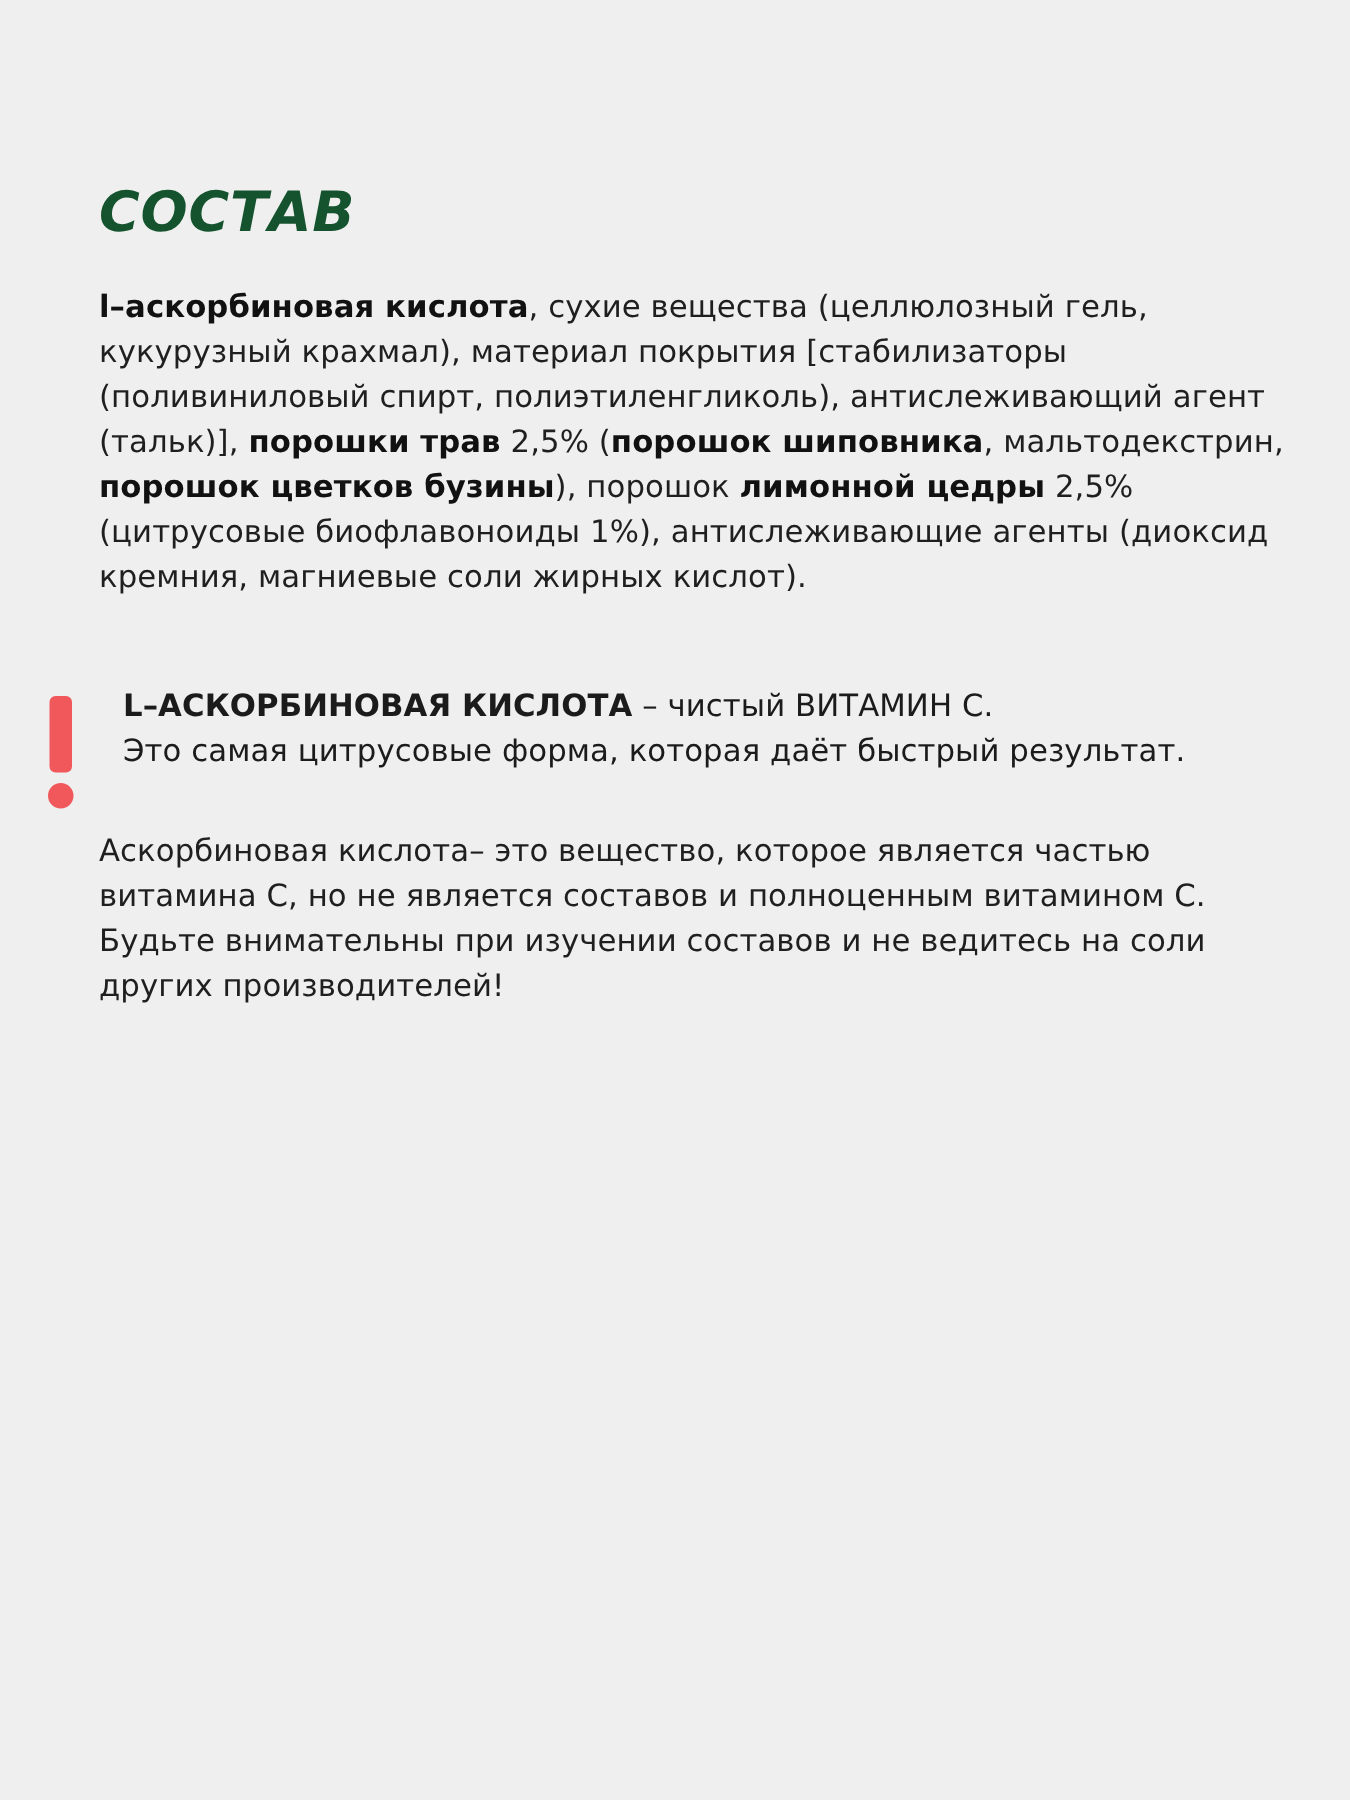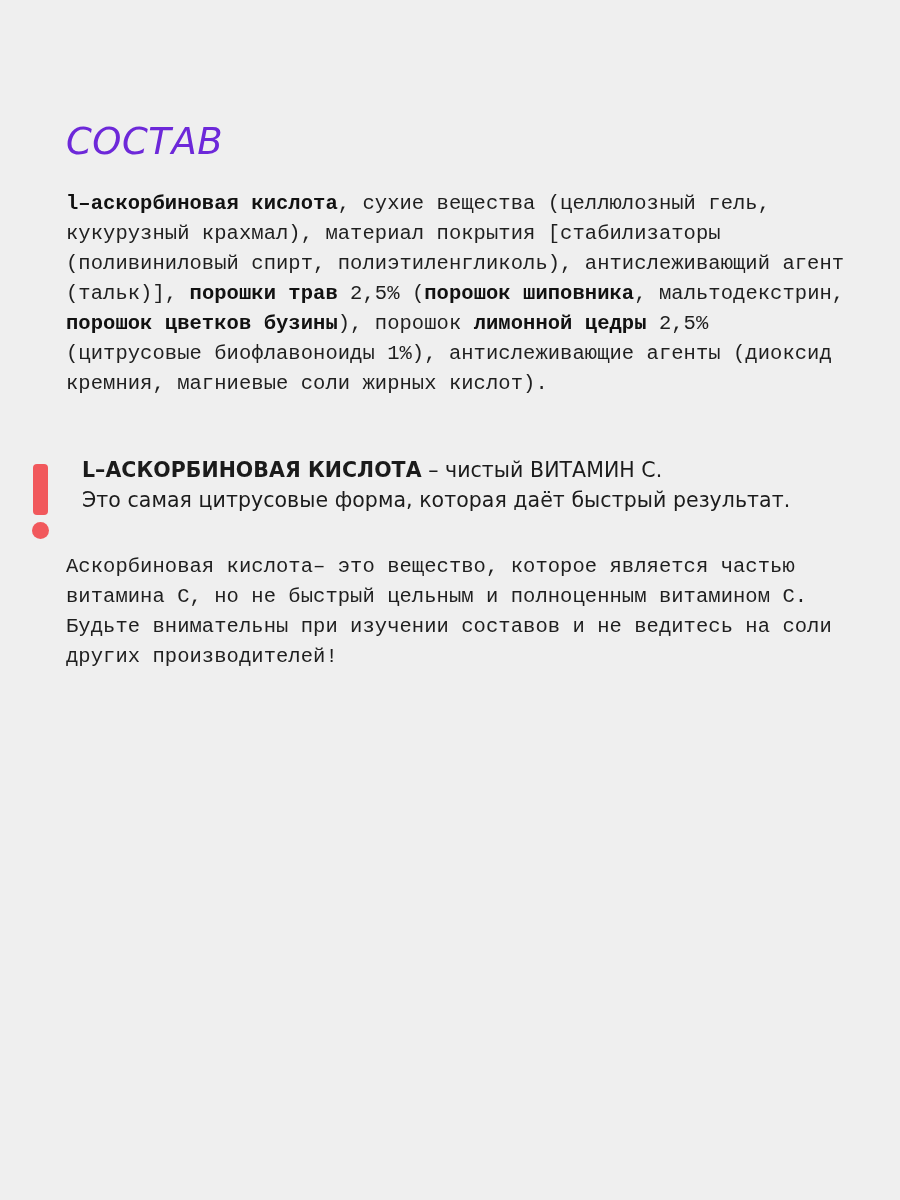--- a/index.html
+++ b/index.html
@@ -24,37 +24,36 @@
   .content {
     position: absolute;
     left: 66px;
     top: 122px;
     width: 800px;
   }
 
   
   .title {
     font-size: 37px;
-    font-weight: normal;
+    font-weight: bold;
     font-style: italic;
     letter-spacing: 0.5px;
     line-height: 1.1;
     margin: 0 0 26px 0;
-    color: #6d28d9;
+    color: #14532d;
   }
 
   
   .para {
     font-size: 20.5px;
     line-height: 30px;
     margin: 0;
     color: #1f1f1f;
     letter-spacing: 0.05px;
     max-width: 790px;
-    font-family: Liberation Mono, monospace;
   }
   .para b, .para strong { font-weight: bold; color: #111; }
 
   
   .callout {
     position: relative;
     margin-top: 56px;
     padding-left: 0;
   }
   .bang {
@@ -98,16 +97,16 @@
 
     <div class="callout">
       <div class="bang">
         <div class="bang-bar"></div>
         <div class="bang-dot"></div>
       </div>
       <p class="callout-text"><b>L–АСКОРБИНОВАЯ КИСЛОТА</b><span> – чистый ВИТАМИН С.</span><br><span>Это самая цитрусовые форма, которая даёт быстрый результат.</span></p>
     </div>
 
 
-    <p class="para para-block"><span>Аскорбиновая кислота– это вещество, которое является частью витамина С, но не быстрый цельным и полноценным витамином С.</span><br><span>Будьте внимательны при изучении составов и не ведитесь на соли других производителей!</span></p>
+    <p class="para para-block"><span>Аскорбиновая кислота– это вещество, которое является частью витамина С, но не является составов и полноценным витамином С.</span><br><span>Будьте внимательны при изучении составов и не ведитесь на соли других производителей!</span></p>
 
   </div>
 </div>
 
 </body></html>

